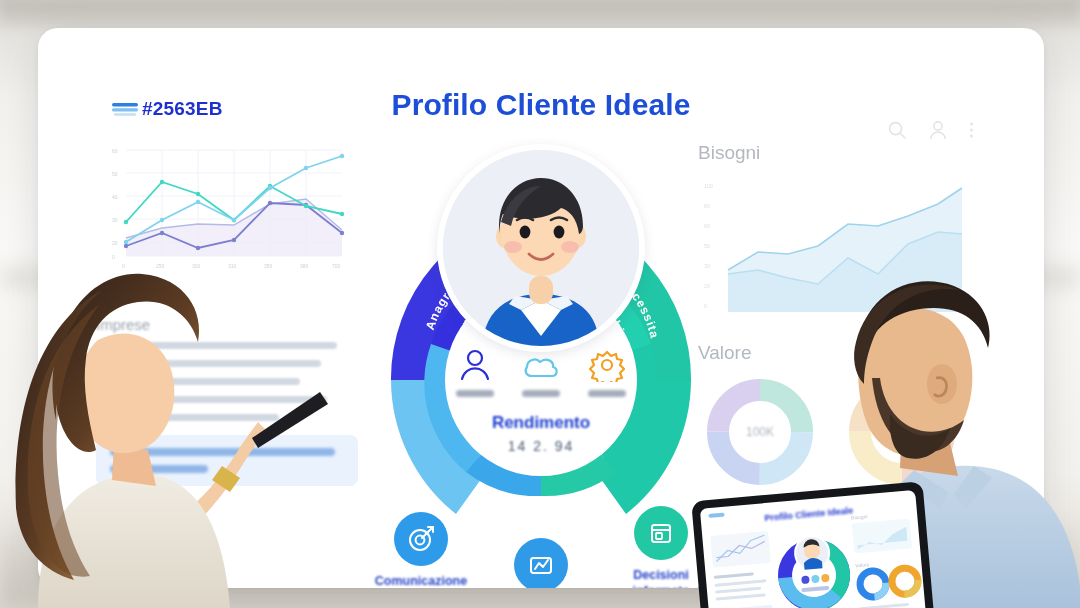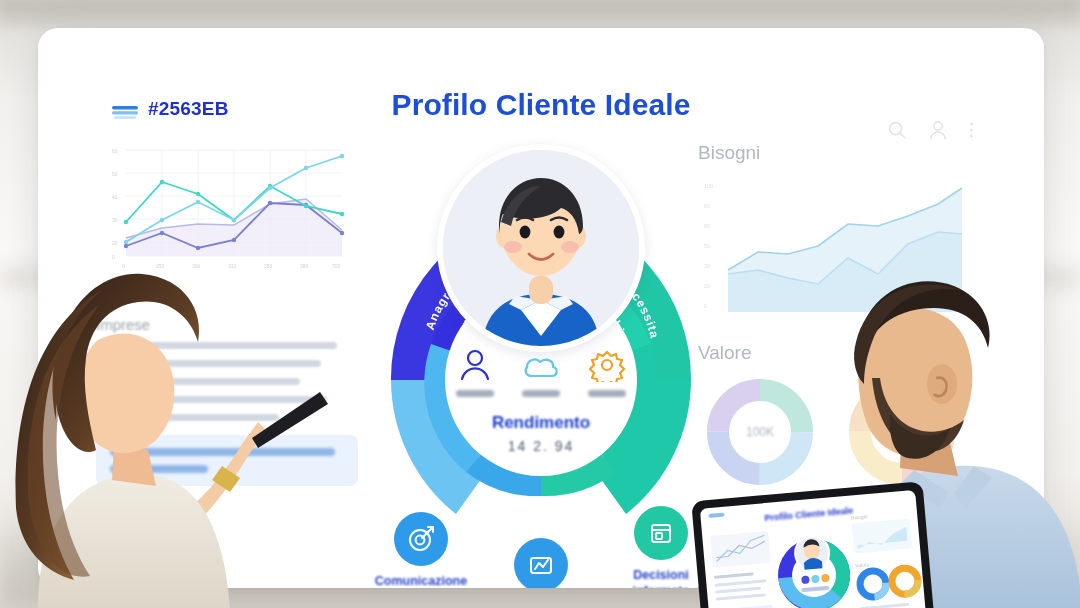--- a/index.html
+++ b/index.html
@@ -24,21 +24,21 @@
   .screen{
     position:absolute;left:38px;top:28px;width:1006px;height:560px;
     background:#ffffff;border-radius:20px;
     box-shadow:0 10px 40px rgba(90,90,95,.18), 0 2px 6px rgba(0,0,0,.06);
     overflow:hidden;
   }
   .screen-inner{position:absolute;left:22px;top:18px;right:22px;bottom:0;}
 
   
   .topbar{position:absolute;left:0;right:0;top:18px;height:44px;}
-  .brand{position:absolute;left:52px;top:34px;display:flex;align-items:flex-end;gap:10px;}
+  .brand{position:absolute;left:52px;top:34px;display:flex;align-items:center;gap:4px;}
   .brand-mark{width:26px;height:16px;display:block;}
   .brand-text{color:#1f2fd0;font-weight:700;font-size:19px;letter-spacing:.2px;}
   .app-title{
     position:absolute;left:0;right:0;top:24px;text-align:center;
     color:#1d4ed8;font-weight:700;font-size:30px;letter-spacing:.1px;
   }
   .top-actions{position:absolute;right:48px;top:56px;display:flex;align-items:center;gap:22px;}
   .ticon{opacity:.22;}
 
   

